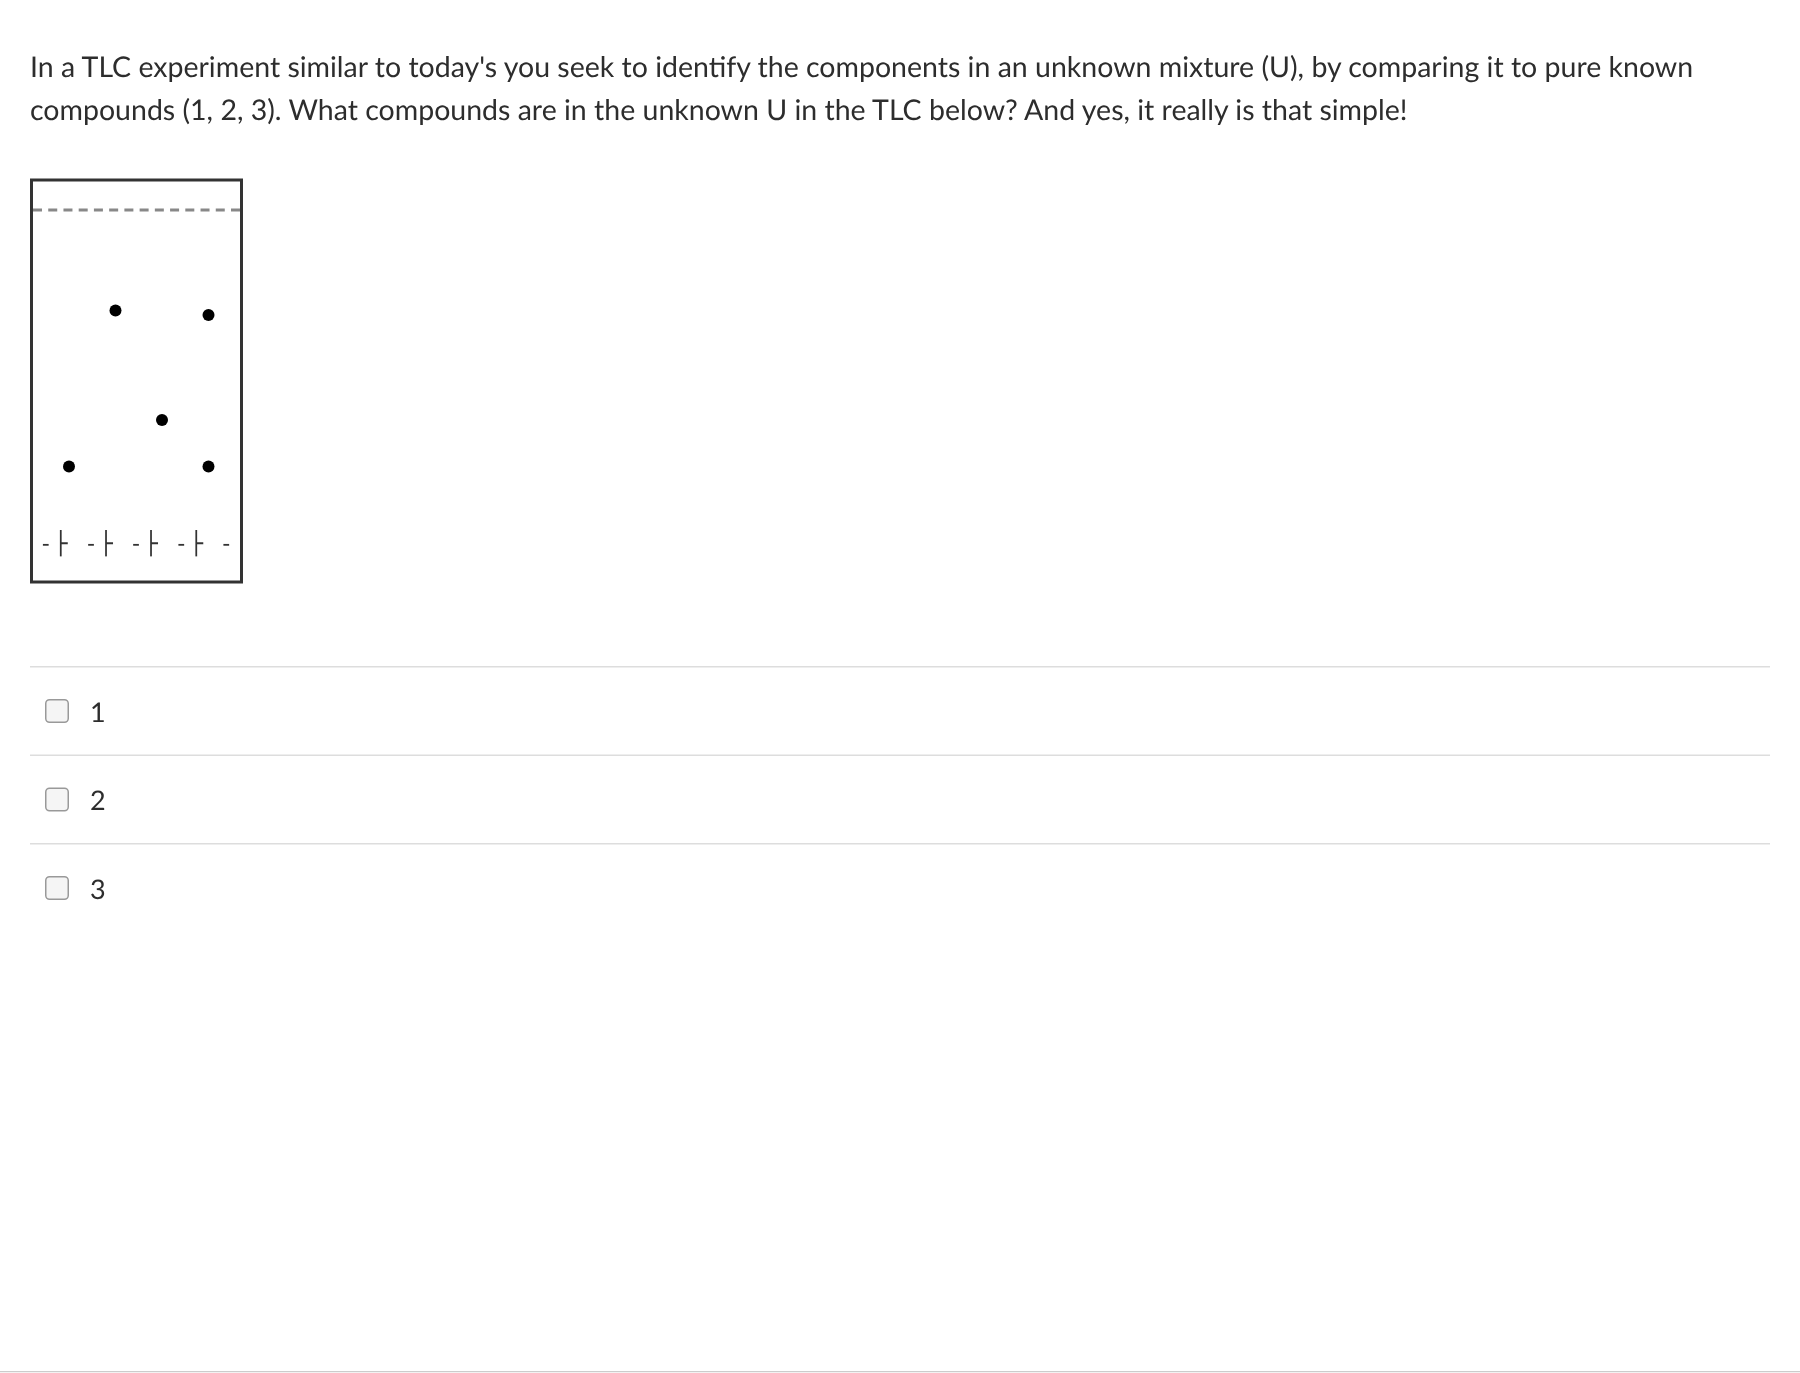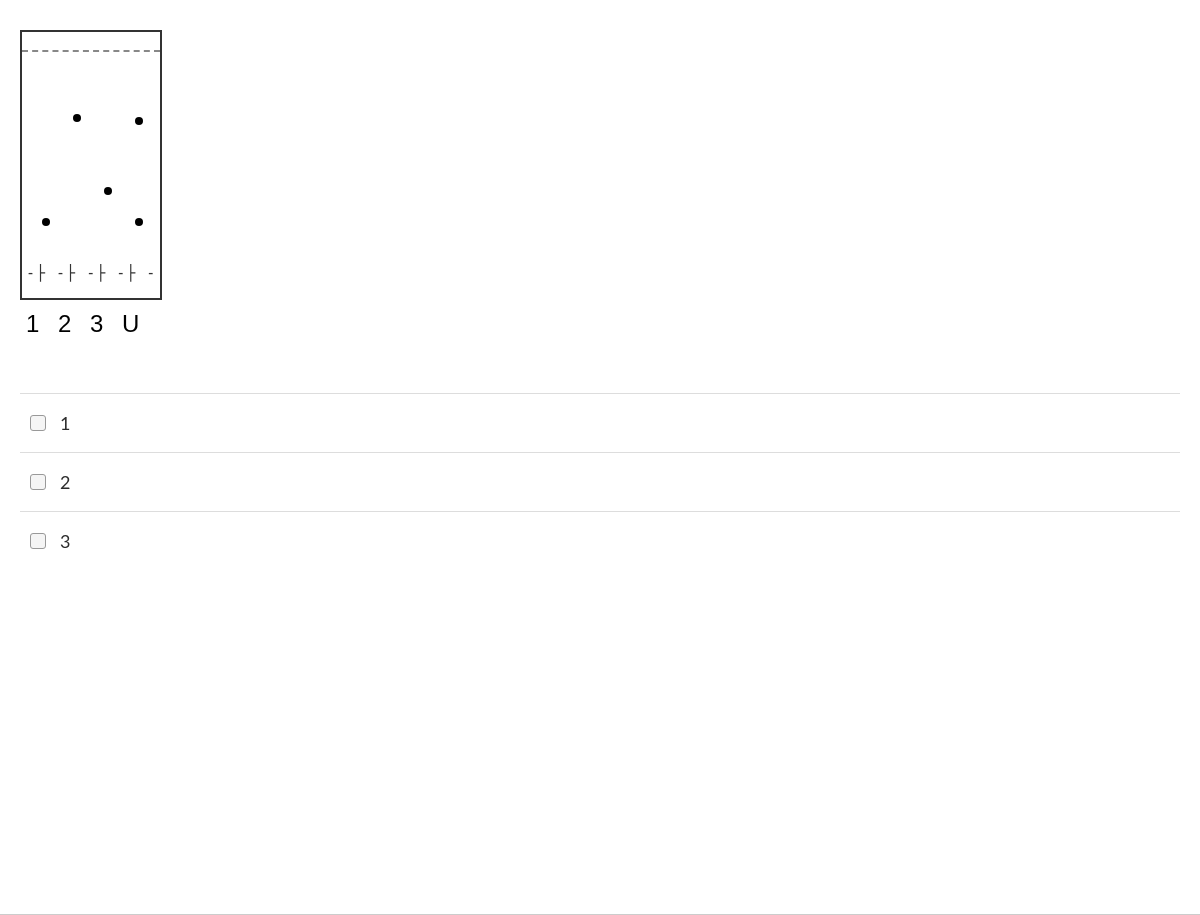--- a/index.html
+++ b/index.html
@@ -95,34 +95,34 @@
       color: #333;
       letter-spacing: 1px;
       white-space: nowrap;
       overflow: hidden;
     }
   </style>
 </head>
 <body>
 
 <div class="container">
+  <p class="question-text">In a TLC experiment similar to today's you seek to identify the components in an unknown mixture (U), by comparing it to pure known compounds (1, 2, 3).  What compounds are in the unknown U in the TLC below?  And yes, it really is that simple!</p>
 
   <div class="tlc-diagram">
     <div class="tlc-plate">
       <div class="solvent-front"></div>
 
       <div class="spot" style="left: 51px; top: 82px;"></div>
       <div class="spot" style="left: 113px; top: 85px;"></div>
       <div class="spot" style="left: 82px; top: 155px;"></div>
       <div class="spot" style="left: 20px; top: 186px;"></div>
       <div class="spot" style="left: 113px; top: 186px;"></div>
 
       <div class="baseline-render">-├ -├ -├ -├ -</div>
     </div>
-    <div class="lane-labels">1 2 3 U</div>
   </div>
 
   <div class="options">
     <div class="option-row">
       <div class="checkbox"></div>
       <span class="option-label">1</span>
     </div>
     <div class="option-row">
       <div class="checkbox"></div>
       <span class="option-label">2</span>

